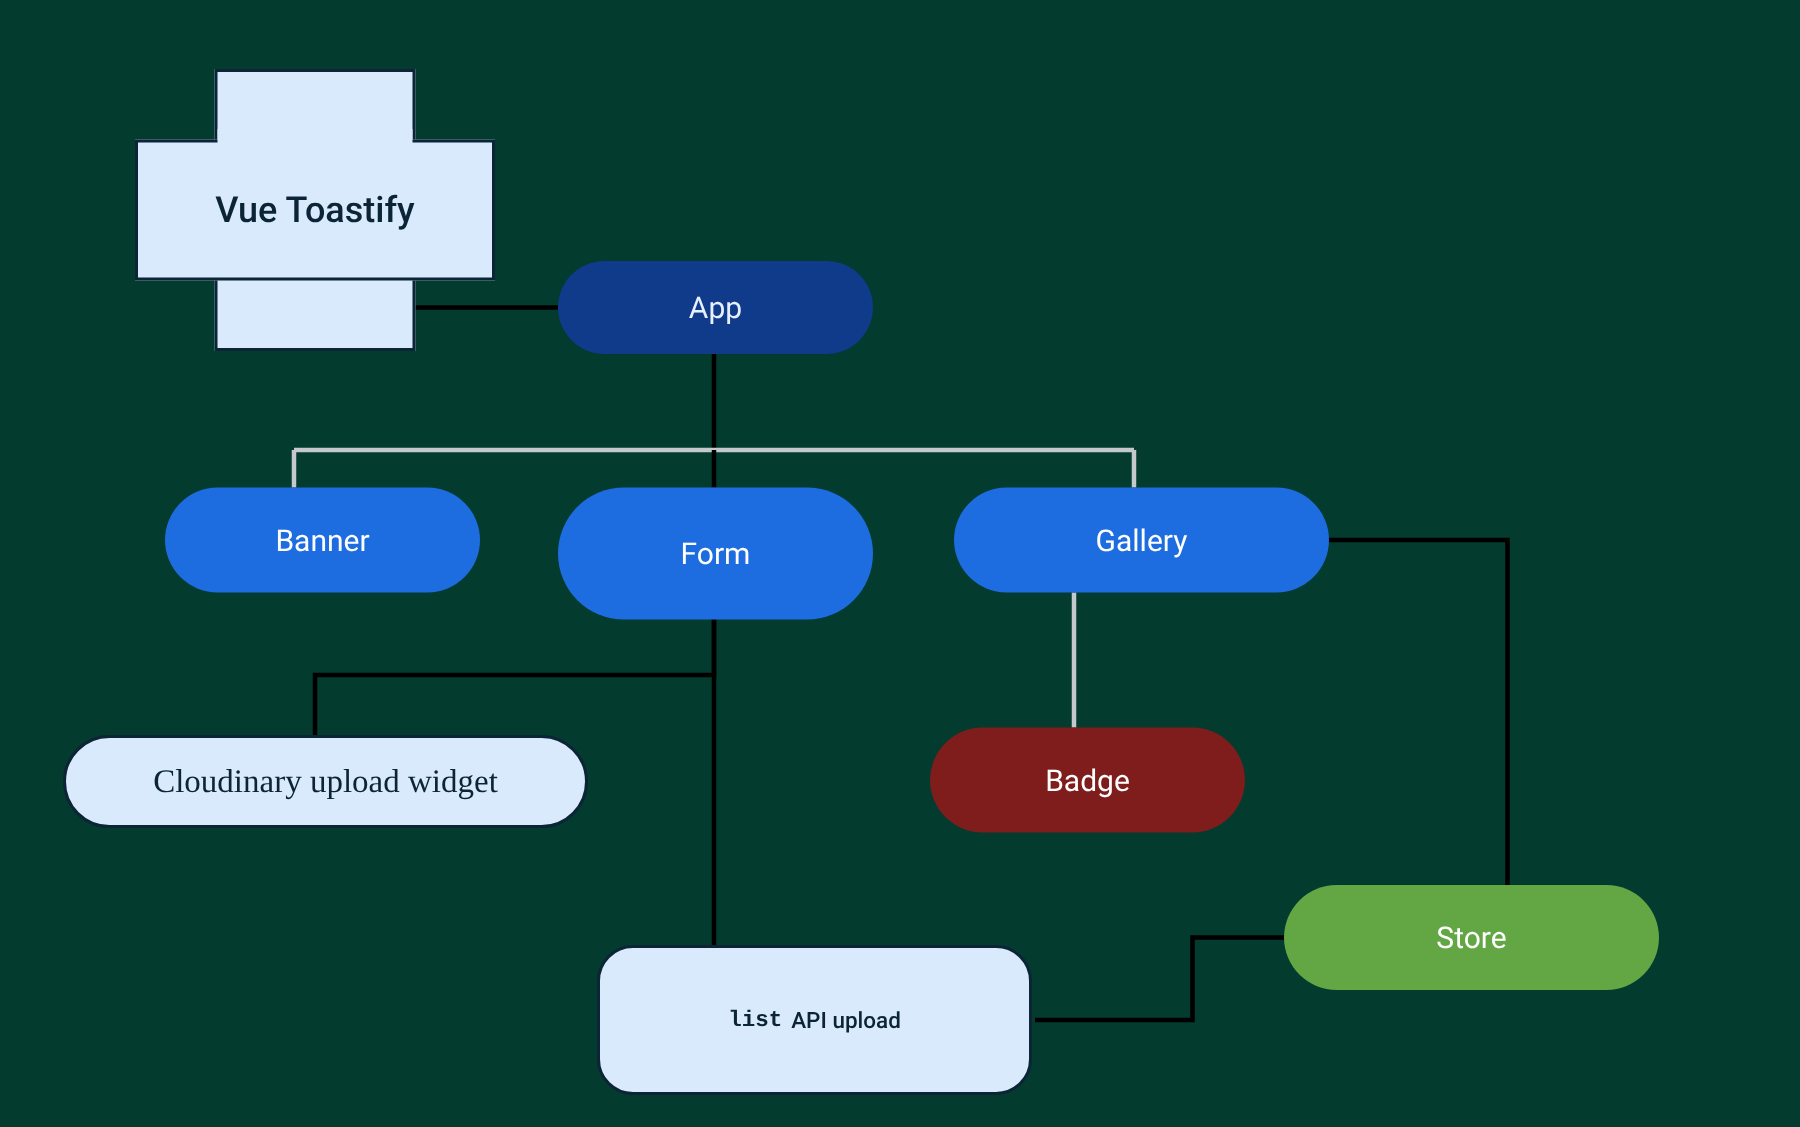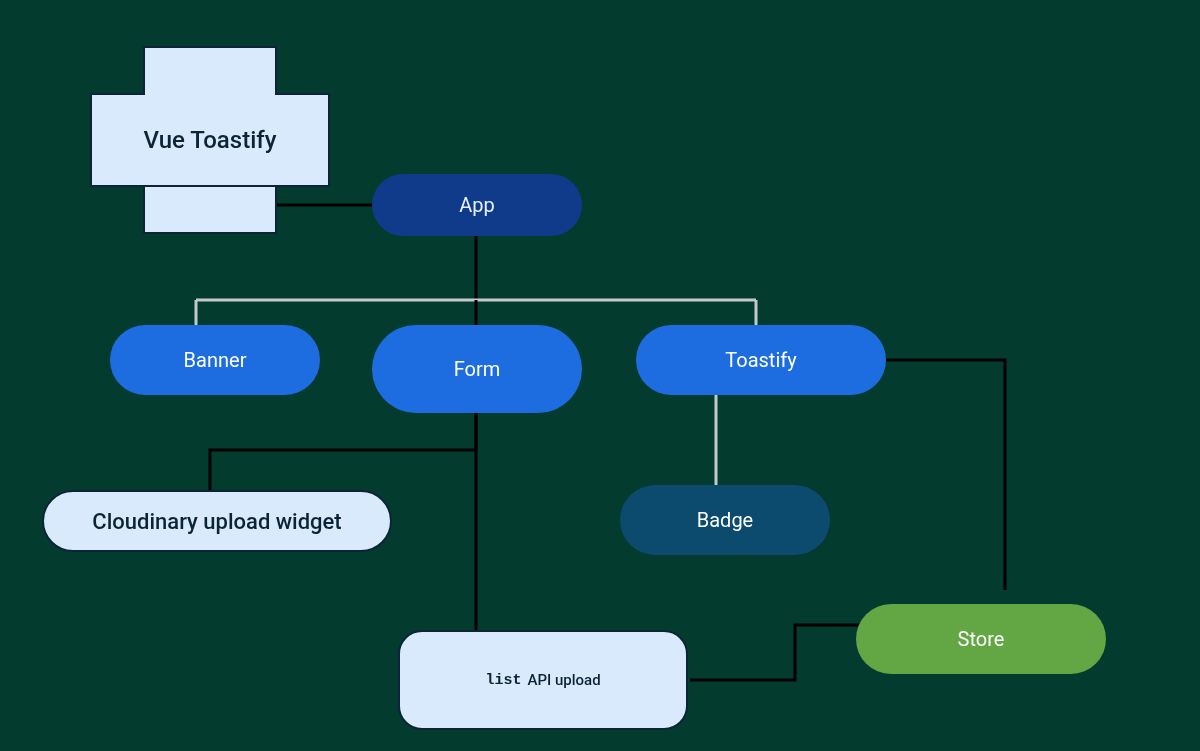--- a/index.html
+++ b/index.html
@@ -30,36 +30,37 @@
     box-sizing: border-box;
     font-size: 20px;
     text-align: center;
   }
   .pill-blue {
     background: #1d6de0;
     color: #ffffff;
     border-radius: 999px;
   }
   .pill-blue-lt {
-    background: #0c4a6e;
+    background: #7f1d1d;
     color: #ffffff;
     border-radius: 999px;
   }
   .pill-dark {
     background: #103a8a;
     color: #e6f0ff;
     border-radius: 999px;
   }
   .pill-light {
     background: #d9eafc;
     color: #0b2536;
     border: 2px solid #0b2536;
     border-radius: 999px;
     font-size: 22px;
     font-weight: 500;
+    font-family: Liberation Serif, serif;
   }
   .pill-green {
     background: #62a744;
     color: #ffffff;
     border-radius: 999px;
   }
   .rect-light {
     background: #d9eafc;
     color: #0b2536;
     border: 2px solid #0b2536;
@@ -153,33 +154,33 @@
 
   <div class="node pill-blue" style="left:110px; top:325px; width:210px; height:70px;">
     <span>Banner</span>
   </div>
 
   <div class="node pill-blue" style="left:372px; top:325px; width:210px; height:88px;">
     <span>Form</span>
   </div>
 
   <div class="node pill-blue" style="left:636px; top:325px; width:250px; height:70px;">
-    <span>Toastify</span>
+    <span>Gallery</span>
   </div>
 
   <div class="node pill-light" style="left:42px; top:490px; width:350px; height:62px;">
     <span>Cloudinary upload widget</span>
   </div>
 
   <div class="node pill-blue-lt" style="left:620px; top:485px; width:210px; height:70px;">
     <span>Badge</span>
   </div>
 
   <div class="node rect-light" style="left:398px; top:630px; width:290px; height:100px;">
     <span class="mono">list</span>
     <span>API upload</span>
   </div>
 
-  <div class="node pill-green" style="left:856px; top:604px; width:250px; height:70px;">
+  <div class="node pill-green" style="left:856px; top:590px; width:250px; height:70px;">
     <span>Store</span>
   </div>
 
 </div>
 
 </body></html>

